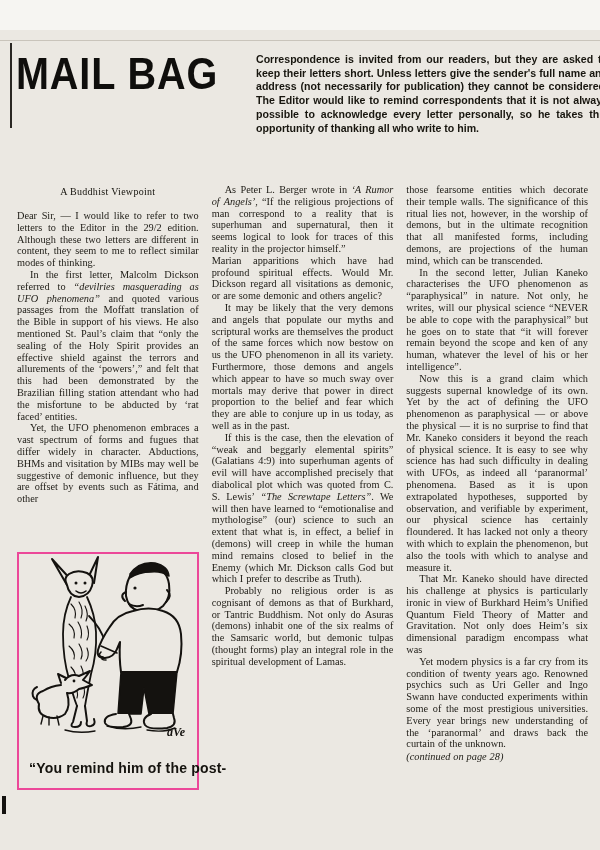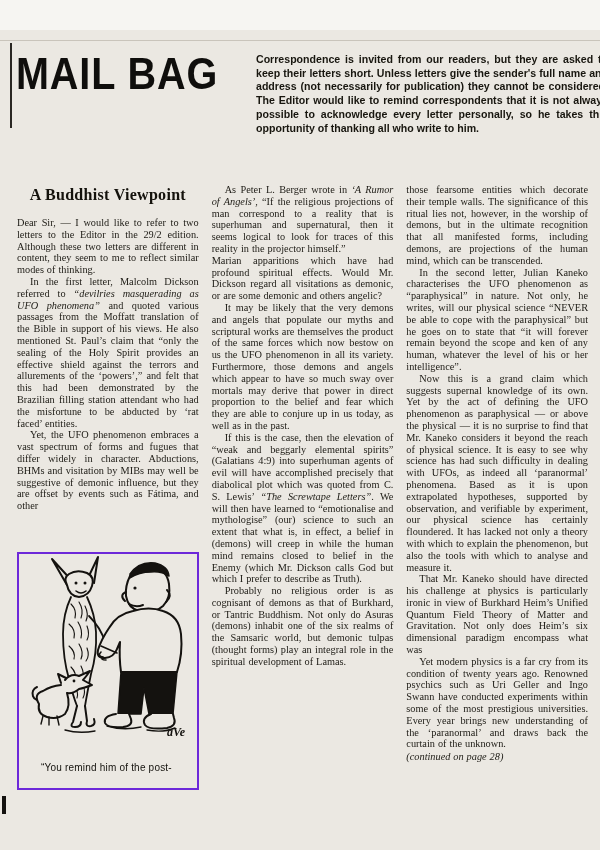--- a/index.html
+++ b/index.html
@@ -39,40 +39,40 @@
     font-family:"Liberation Sans", sans-serif;
     font-weight:bold; font-size:10.6px; line-height:13.7px;
     text-align:justify; color:#18160f;margin-left:31px;
   }
   .columns {
     position:absolute; left:17px; top:184px; width:571px; height:606px;
     display:flex; gap:13px;
   }
   .col { flex:1 1 0; min-width:0; display:flex; flex-direction:column; }
   .letter-heading {
-    font-size:16px; font-weight:bold; text-align:center;
+    font-size:10px; font-weight:normal; text-align:center;
     letter-spacing:.3px; color:#14120c; margin:2px 0 13px;
   }
   .para {
     font-size:10.3px; line-height:11.8px; text-align:justify;
     color:#1d1b15; word-spacing:.4px;
   }
   .para.indent { text-indent:13px; }
   .para.runover { text-align-last:justify; }
   .para.cont { text-align:left; font-style:italic; margin-top:1px; }
   .it { font-style:italic; }
   .cartoon {
-    margin-top:auto; border:2px solid #6d28d9;
+    margin-top:auto; border:2px solid #ec4899;
     height:238px; position:relative; background:transparent;
   }
   .cartoon svg { display:block; margin:0 auto; }
   .cartoon figcaption {
-    position:absolute; left:22px; right:6px; bottom:12px;
+    position:absolute; left:10px; right:6px; bottom:12px;
     font-family:"Liberation Sans", sans-serif;
-    font-weight:normal; font-size:10px; line-height:16px;
+    font-weight:bold; font-size:14px; line-height:16px;
     color:#15130e; letter-spacing:.2px; text-align:justify;
   }
   .cap-line { white-space:nowrap; }
 </style>
 </head>
 <body>
 
 <div class="top-band"></div>
 <div class="top-rule"></div>
 <div class="edge-mark-left"></div>

